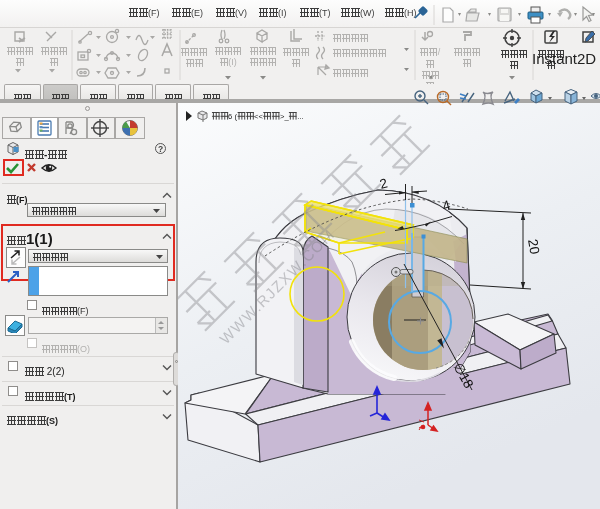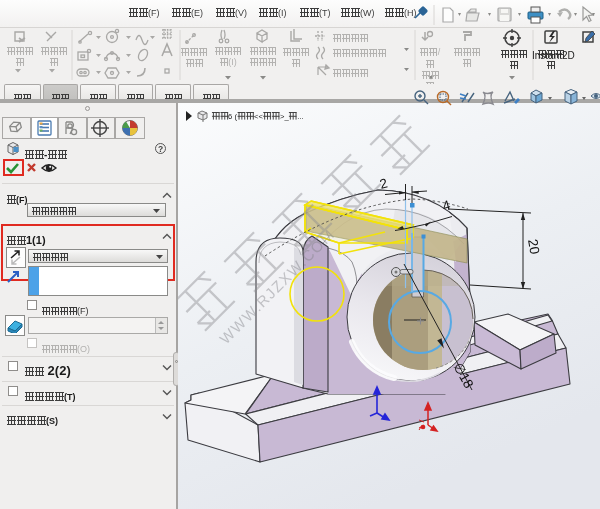--- a/index.html
+++ b/index.html
@@ -185,21 +185,21 @@
 <div class="abs" style="left:213px;top:44px;width:30px;text-align:center;line-height:10px"><span class="z zg zs"></span><span class="z zg zs"></span><span class="z zg zs"></span><br><span class="z zg zs"></span><span class="latg">(I)</span></div>
 <div class="abs" style="left:247px;top:44px;width:32px;text-align:center;line-height:10px"><span class="z zg zs"></span><span class="z zg zs"></span><span class="z zg zs"></span><br><span class="z zg zs"></span><span class="z zg zs"></span><span class="z zg zs"></span></div>
 <div class="abs" style="left:280px;top:45px;width:32px;text-align:center;line-height:10px"><span class="z zg zs"></span><span class="z zg zs"></span><span class="z zg zs"></span><br><span class="z zg zs"></span></div>
 <div class="abs" style="left:332px;top:31px;line-height:9px"><span class="z zg zs"></span><span class="z zg zs"></span><span class="z zg zs"></span><span class="z zg zs"></span></div>
 <div class="abs" style="left:332px;top:46px;line-height:9px"><span class="z zg zs"></span><span class="z zg zs"></span><span class="z zg zs"></span><span class="z zg zs"></span><span class="z zg zs"></span><span class="z zg zs"></span></div>
 <div class="abs" style="left:332px;top:66px;line-height:9px"><span class="z zg zs"></span><span class="z zg zs"></span><span class="z zg zs"></span><span class="z zg zs"></span></div>
 <div class="abs" style="left:417px;top:45px;width:26px;text-align:center;line-height:10px"><span class="z zg zs"></span><span class="z zg zs"></span><span class="latg">/</span><span class="z zg zs"></span><br><span class="z zg zs"></span><span class="z zg zs"></span><span class="z zg zs"></span><br><span class="z zg zs"></span><span class="z zg zs"></span></div>
 <div class="abs" style="left:453px;top:45px;width:28px;text-align:center;line-height:10px"><span class="z zg zs"></span><span class="z zg zs"></span><span class="z zg zs"></span><br><span class="z zg zs"></span></div>
 <div class="abs" style="left:500px;top:47px;width:27px;text-align:center;line-height:10px"><span class="z zs"></span><span class="z zs"></span><span class="z zs"></span><br><span class="z zs"></span></div>
 <div class="abs" style="left:537px;top:47px;width:27px;text-align:center;line-height:10px"><span class="z zs"></span><span class="z zs"></span><span class="z zs"></span><br><span class="z zs"></span></div>
-<div class="abs" style="left:532px;top:50px;font-size:10px;color:#222">Instant2D</div>
+<div class="abs" style="left:532px;top:50px;font-size:15px;color:#222">Instant2D</div>
 
 <div class="abs" id="tabrow"></div>
 <div class="abs tab" style="left:4px;width:37px"><span class="z zs"></span><span class="z zs"></span></div>
 <div class="abs tab tabactive" style="left:43px;width:35px"><span class="z zs"></span><span class="z zs"></span></div>
 <div class="abs tab" style="left:80px;width:36px"><span class="z zs"></span><span class="z zs"></span></div>
 <div class="abs tab" style="left:118px;width:35px"><span class="z zs"></span><span class="z zs"></span></div>
 <div class="abs tab" style="left:155px;width:36px"><span class="z zs"></span><span class="z zs"></span></div>
 <div class="abs tab" style="left:193px;width:36px"><span class="z zs"></span><span class="z zs"></span></div>
 <div class="abs" id="band"></div>
 
@@ -266,21 +266,21 @@
 <div class="abs" style="left:6px;top:189px"><span class="z"></span><span style="font-size:9px;font-weight:bold;color:#1a1a1a">(F)</span></div>
 <svg class="abs" style="left:162px;top:192px" width="10" height="7">
       <path d="M1 5.5 l4 -4 4 4" fill="none" stroke="#555" stroke-width="1.4"></path>
     </svg>
 <div class="abs combo" style="left:27px;top:203px;width:139px;padding:2px 3px"><span class="z zs"></span><span class="z zs"></span><span class="z zs"></span><span class="z zs"></span><span class="z zs"></span></div>
 <svg class="abs" style="left:152px;top:208px" width="9" height="6">
       <path d="M1 1 l7 0 -3.5 4 z" fill="#444"></path>
     </svg>
 
 <div class="abs redbox" style="left:1px;top:224px;width:174px;height:57px"></div>
-<div class="abs" style="left:6px;top:230px"><span class="z"></span><span class="z"></span><span style="font-size:11px;font-weight:bold;color:#1a1a1a">1(1)</span></div>
+<div class="abs" style="left:6px;top:230px"><span class="z"></span><span class="z"></span><span style="font-size:15px;font-weight:bold;color:#1a1a1a">1(1)</span></div>
 <svg class="abs" style="left:162px;top:233px" width="10" height="7">
       <path d="M1 5.5 l4 -4 4 4" fill="none" stroke="#555" stroke-width="1.4"></path>
     </svg>
 <div class="abs" style="left:6px;top:247px;width:20px;height:21px;background:#fdfdfd;border:1px solid #8a8a88"></div>
 <svg class="abs" style="left:8px;top:249px" width="16" height="17" viewBox="0 0 16 17">
  <path d="M3 9 l8 -7 m0 4.5 v-4.5 h-4.5" fill="none" stroke="#222" stroke-width="1.5"></path>
  <path d="M12 8 l-8 7 m0 -4.5 v4.5 h4.5" fill="none" stroke="#b9b9b9" stroke-width="1.5"></path>
 </svg>
 <div class="abs combo" style="left:28px;top:249px;width:140px;padding:2px 3px"><span class="z zs"></span><span class="z zs"></span><span class="z zs"></span><span class="z zs"></span></div>
 <svg class="abs" style="left:155px;top:254px" width="9" height="6">
@@ -304,21 +304,21 @@
 <div class="abs" style="left:155px;top:318px;width:12px;height:15px;background:#e8e7e5;border-left:1px solid #bbb"></div>
 <svg class="abs" style="left:157px;top:320px" width="8" height="11">
       <path d="M1 4 l3 -3 3 3 z" fill="#999"></path>
       <path d="M1 7 l6 0 -3 3 z" fill="#999"></path>
     </svg>
 <div class="abs checkbox" style="left:27px;top:338px;border-color:#c5c3c1"></div>
 <div class="abs" style="left:41px;top:338px"><span class="z zg zs"></span><span class="z zg zs"></span><span class="z zg zs"></span><span class="z zg zs"></span><span class="latg">(O)</span></div>
 <div class="abs hr" style="left:2px;top:356px;width:172px"></div>
 
 <div class="abs checkbox" style="left:8px;top:361px"></div>
-<div class="abs" style="left:24px;top:361px"><span class="z"></span><span class="z"></span><span style="font-size:13px;font-weight:bold;color:#1a1a1a"> 2(2)</span></div>
+<div class="abs" style="left:24px;top:361px"><span class="z"></span><span class="z"></span><span style="font-size:10px;font-weight:normal;color:#1a1a1a"> 2(2)</span></div>
 <svg class="abs" style="left:162px;top:364px" width="10" height="7">
       <path d="M1 1.5 l4 4 4 -4" fill="none" stroke="#555" stroke-width="1.4"></path>
     </svg>
 <div class="abs hr" style="left:2px;top:381px;width:172px"></div>
 
 <div class="abs checkbox" style="left:8px;top:386px"></div>
 <div class="abs" style="left:24px;top:386px"><span class="z"></span><span class="z"></span><span class="z"></span><span class="z"></span><span style="font-size:9px;font-weight:bold;color:#1a1a1a">(T)</span></div>
 <svg class="abs" style="left:162px;top:389px" width="10" height="7">
       <path d="M1 1.5 l4 4 4 -4" fill="none" stroke="#555" stroke-width="1.4"></path>
     </svg>

